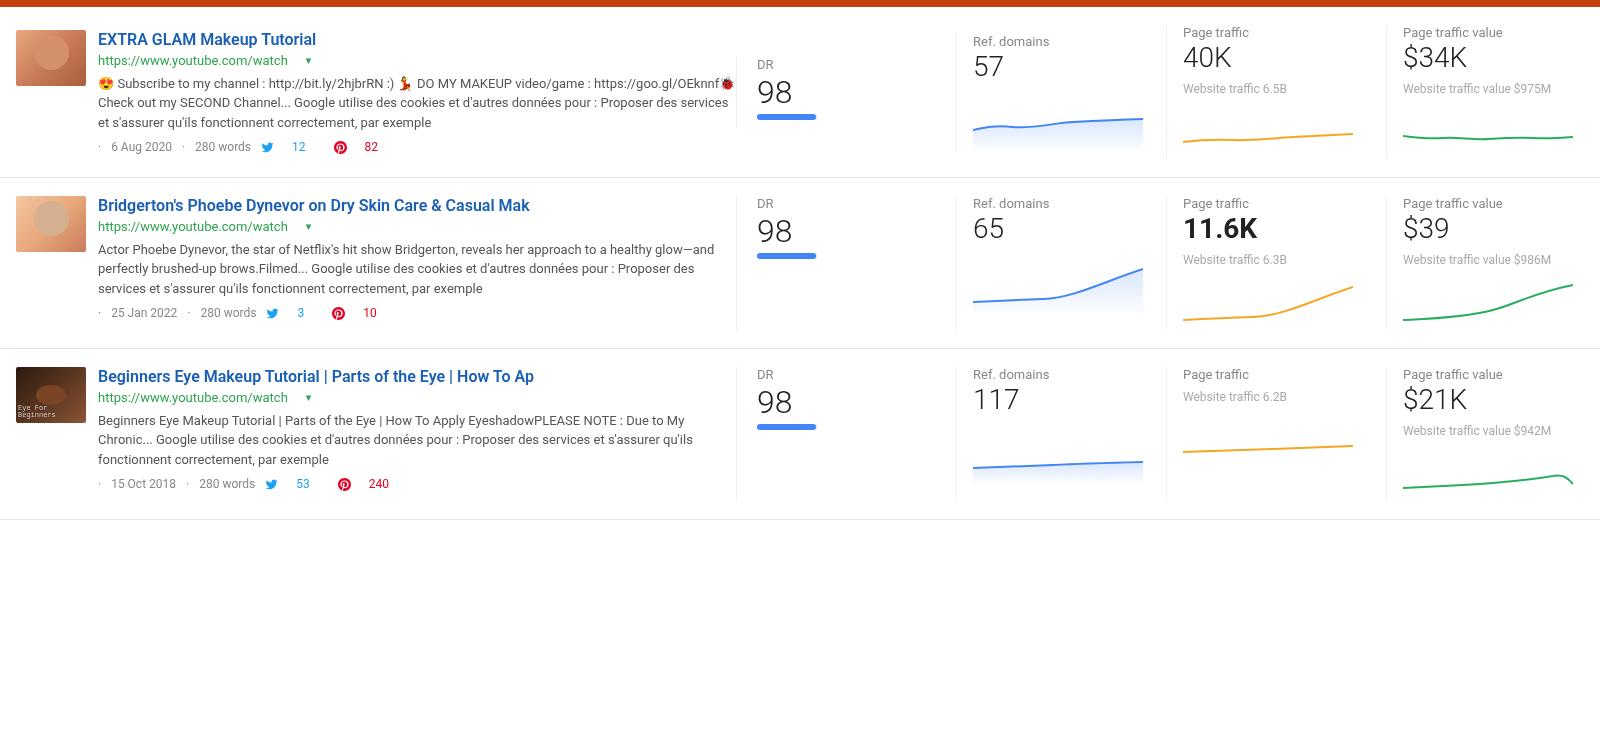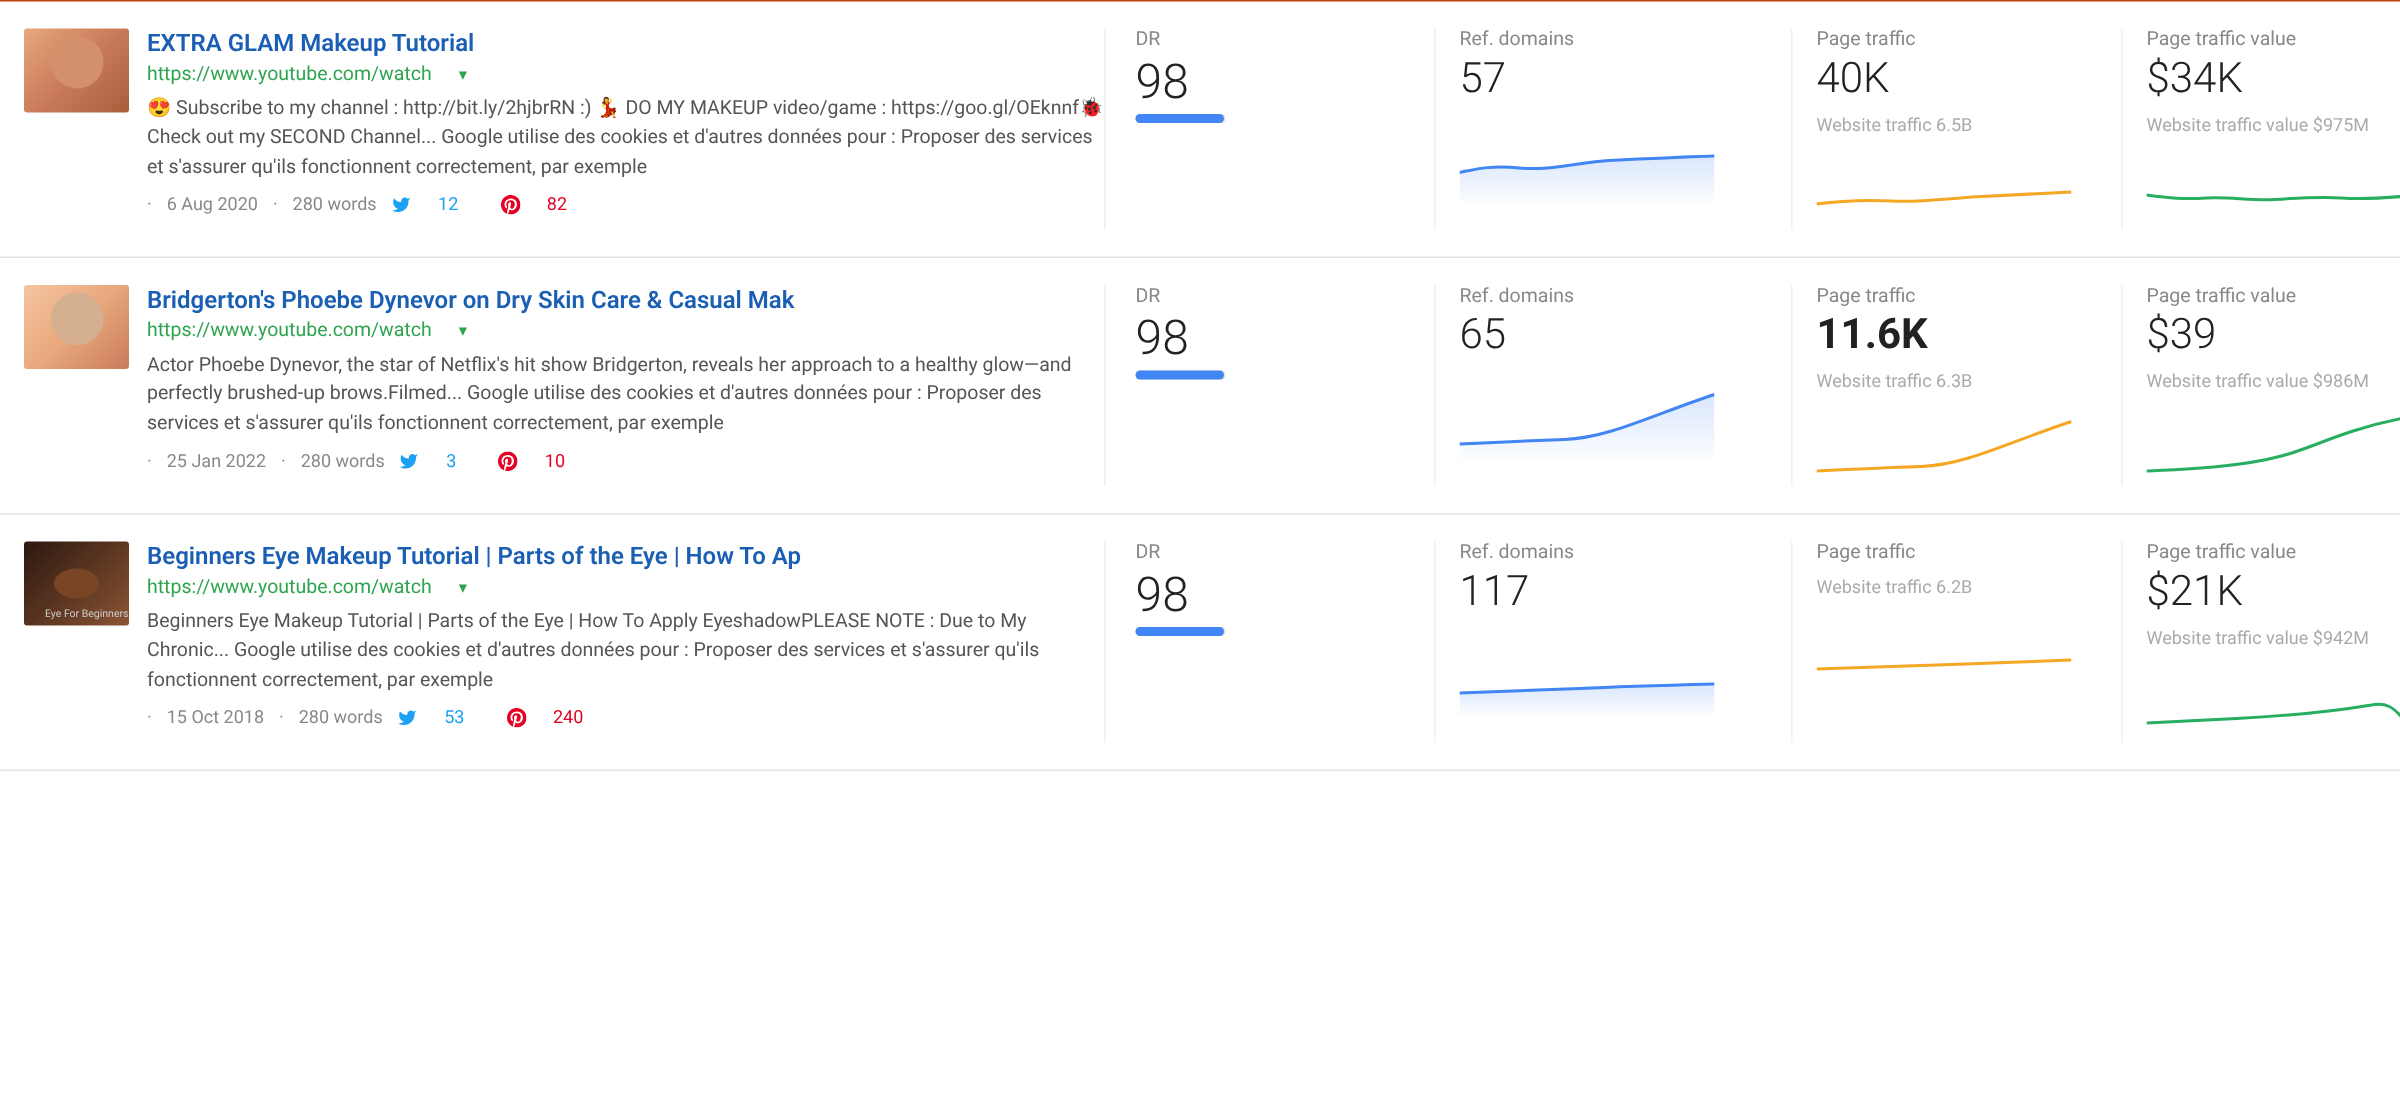--- a/index.html
+++ b/index.html
@@ -14,21 +14,22 @@
       background: #fff;
     }
     .result-row {
       display: flex;
       align-items: stretch;
       border-bottom: 1px solid #e5e5e5;
       padding: 18px 16px;
       gap: 0;
     }
     .result-row:first-child {
-      border-top: 1px solid #c2410c;
+      border-top: 7px solid #c2410c;
+      align-items: center;
     }
     .content-section {
       display: flex;
       align-items: flex-start;
       flex: 0 0 720px;
       gap: 12px;
     }
     .thumbnail {
       width: 70px;
       height: 56px;
@@ -188,21 +189,20 @@
 
     
     .mini-chart {
       width: 170px;
       height: 55px;
       margin-top: 8px;
     }
 
     .page-traffic-section {
       flex: 0 0 220px;
-      margin-left: 28px;
     }
     .page-traffic-value-section {
       flex: 0 0 210px;
     }
   </style>
 </head>
 <body>
 
 <div class="results-container">
 
@@ -348,21 +348,21 @@
       <div class="metric-sub">Website traffic value $986M</div>
       <svg class="mini-chart" viewBox="0 0 170 55">
         <path d="M0,45 C20,44 60,43 90,35 C110,30 130,18 170,10" fill="none" stroke="#27ae60" stroke-width="2"></path>
       </svg>
     </div>
   </div>
 
   <div class="result-row">
     <div class="content-section">
       <div class="thumbnail thumb-3">
-        <div style="position:absolute; bottom:4px; left:14px; font-size:7px; color:#ccc; line-height:1;">Eye For Beginners</div>
+        <div style="position:absolute; bottom:4px; left:2px; font-size:7px; color:#ccc; line-height:1;font-family:Liberation Mono, monospace;">Eye For Beginners</div>
       </div>
       <div class="text-content">
         <div class="result-title">Beginners Eye Makeup Tutorial | Parts of the Eye | How To Ap</div>
         <div class="result-url">
           <span>https://www.youtube.com/watch</span>
           <span class="url-arrow">▾</span>
         </div>
         <div class="result-snippet">Beginners Eye Makeup Tutorial | Parts of the Eye | How To Apply EyeshadowPLEASE NOTE : Due to My Chronic... Google utilise des cookies et d'autres données pour : Proposer des services et s'assurer qu'ils fonctionnent correctement, par exemple</div>
         <div class="result-meta">
           <span>·</span>

